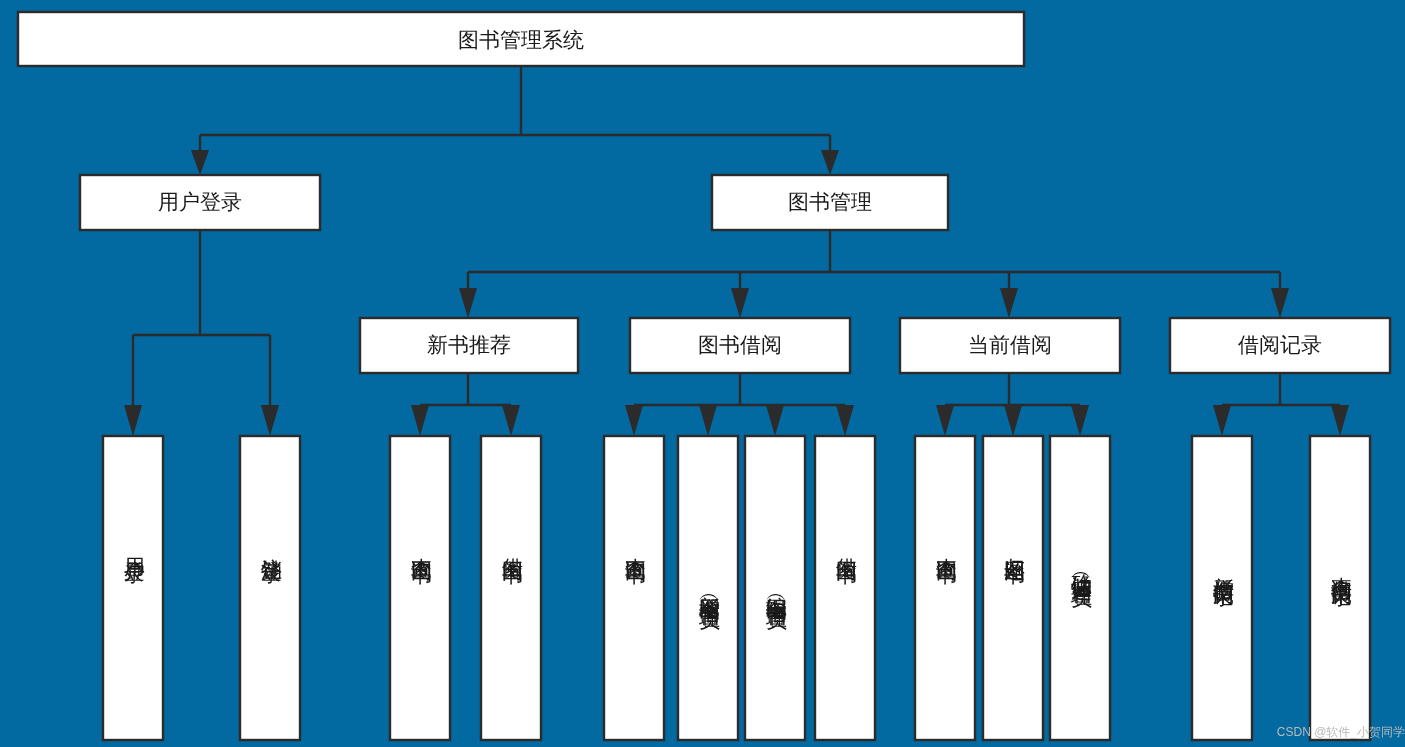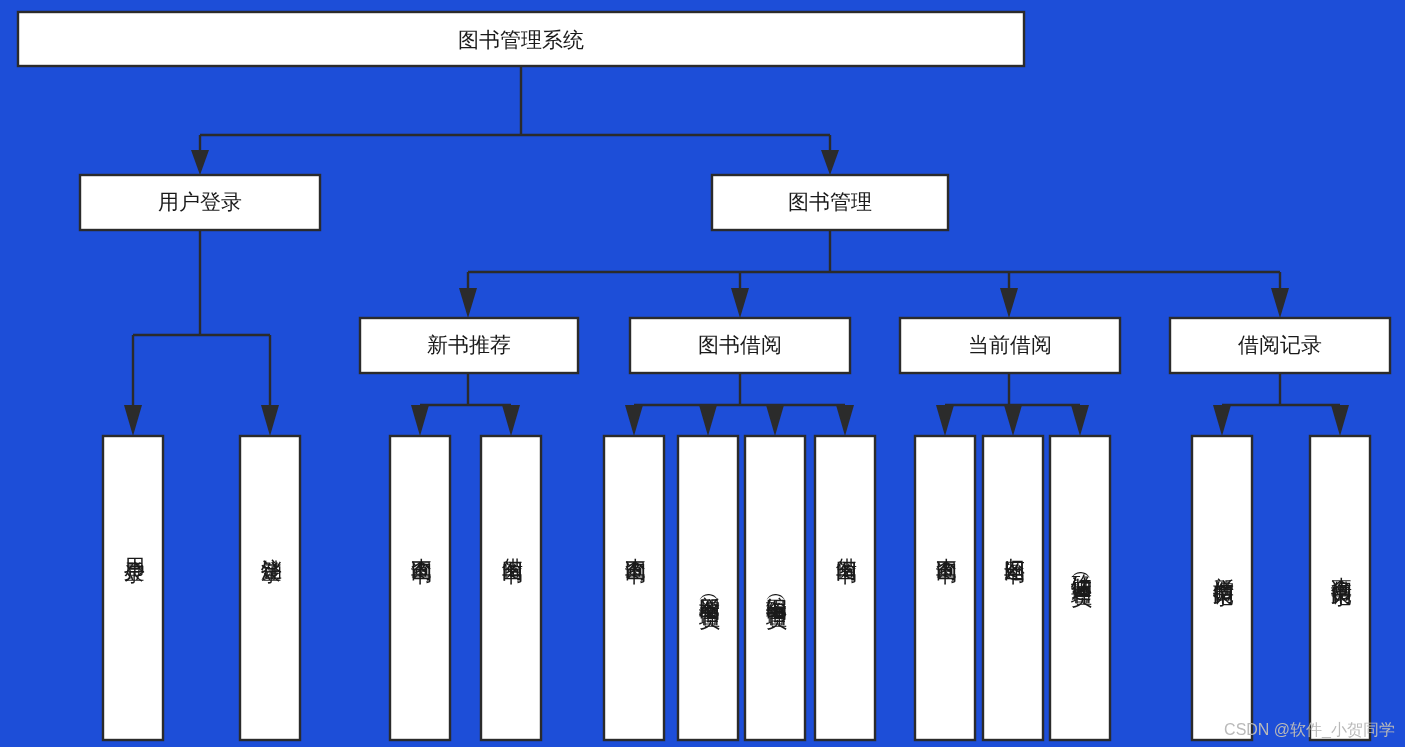--- a/index.html
+++ b/index.html
@@ -7,21 +7,21 @@
     padding: 0;
     background: #ffffff;
   }
   body {
     font-family: "Liberation Sans", "DejaVu Sans", sans-serif;
   }
   #diagram-root {
     position: relative;
     width: 1405px;
     height: 747px;
-    background: #1d4ed8;
+    background: #0369a1;
     overflow: hidden;
     text-decoration: underline;
   }
   svg#flow {
     position: absolute;
     left: 0;
     top: 0;
     width: 1405px;
     height: 747px;
     display: block;
@@ -49,24 +49,24 @@
     dominant-baseline: middle;
   }
   .node-label.vertical {
     font-size: 21px;
     writing-mode: vertical-rl;
     text-orientation: upright;
     letter-spacing: 2px;
   }
   .watermark {
     position: absolute;
-    right: 10px;
+    right: 0;
     bottom: 6px;
     font-family: "Liberation Sans", "DejaVu Sans", sans-serif;
-    font-size: 16px;
+    font-size: 12px;
     color: #b9b9b9;
     white-space: nowrap;
     user-select: none;
   }
 </style>
 </head>
 <body>
 
 <div id="diagram-root">
 

